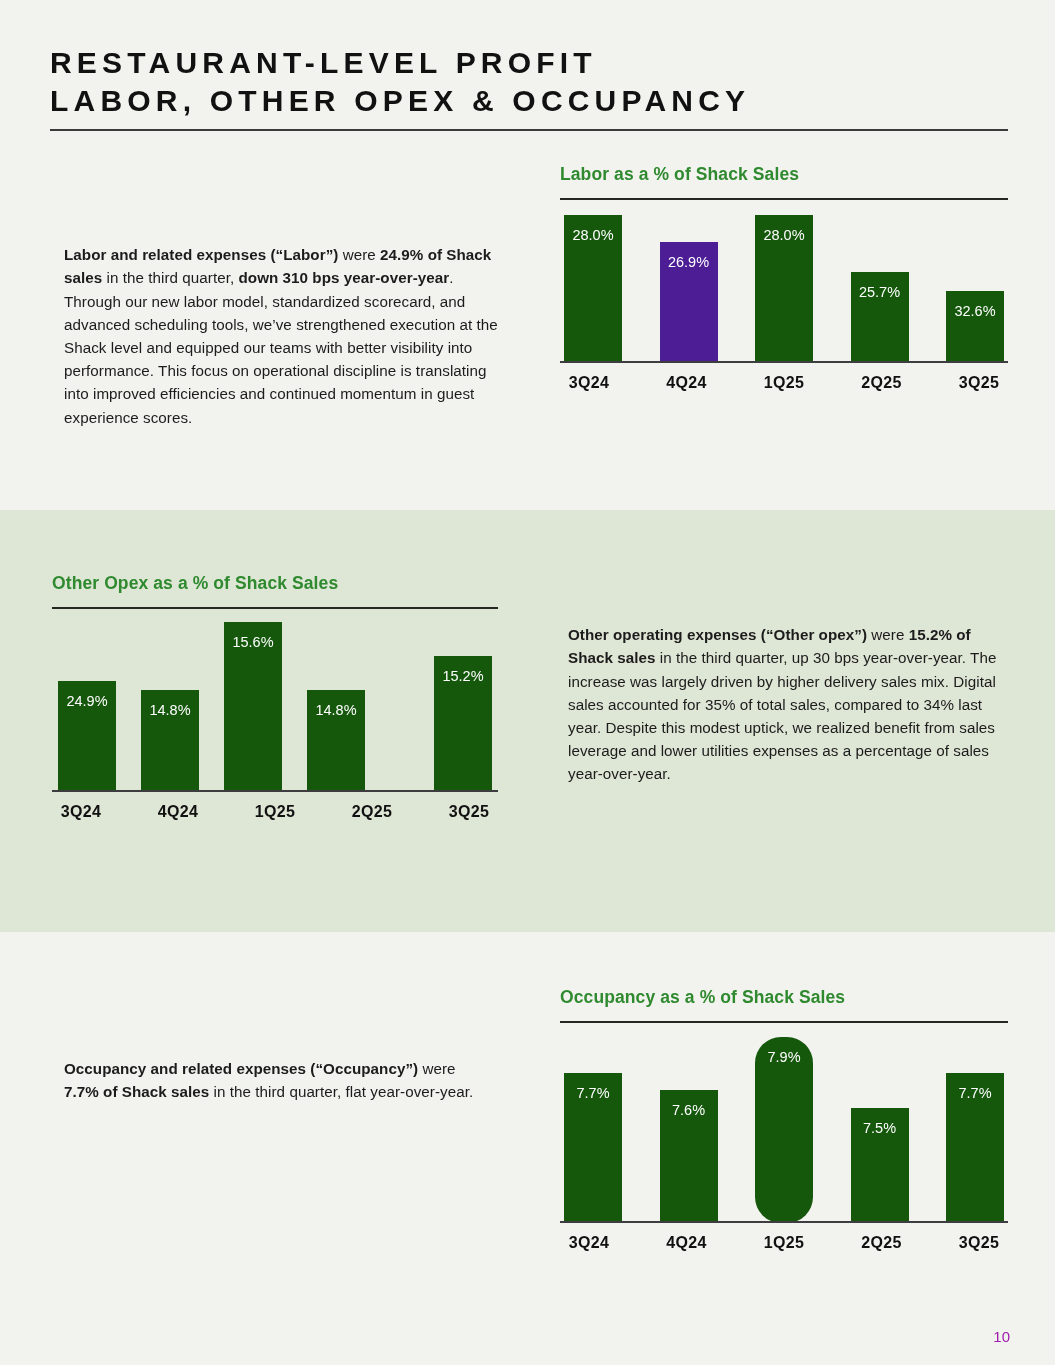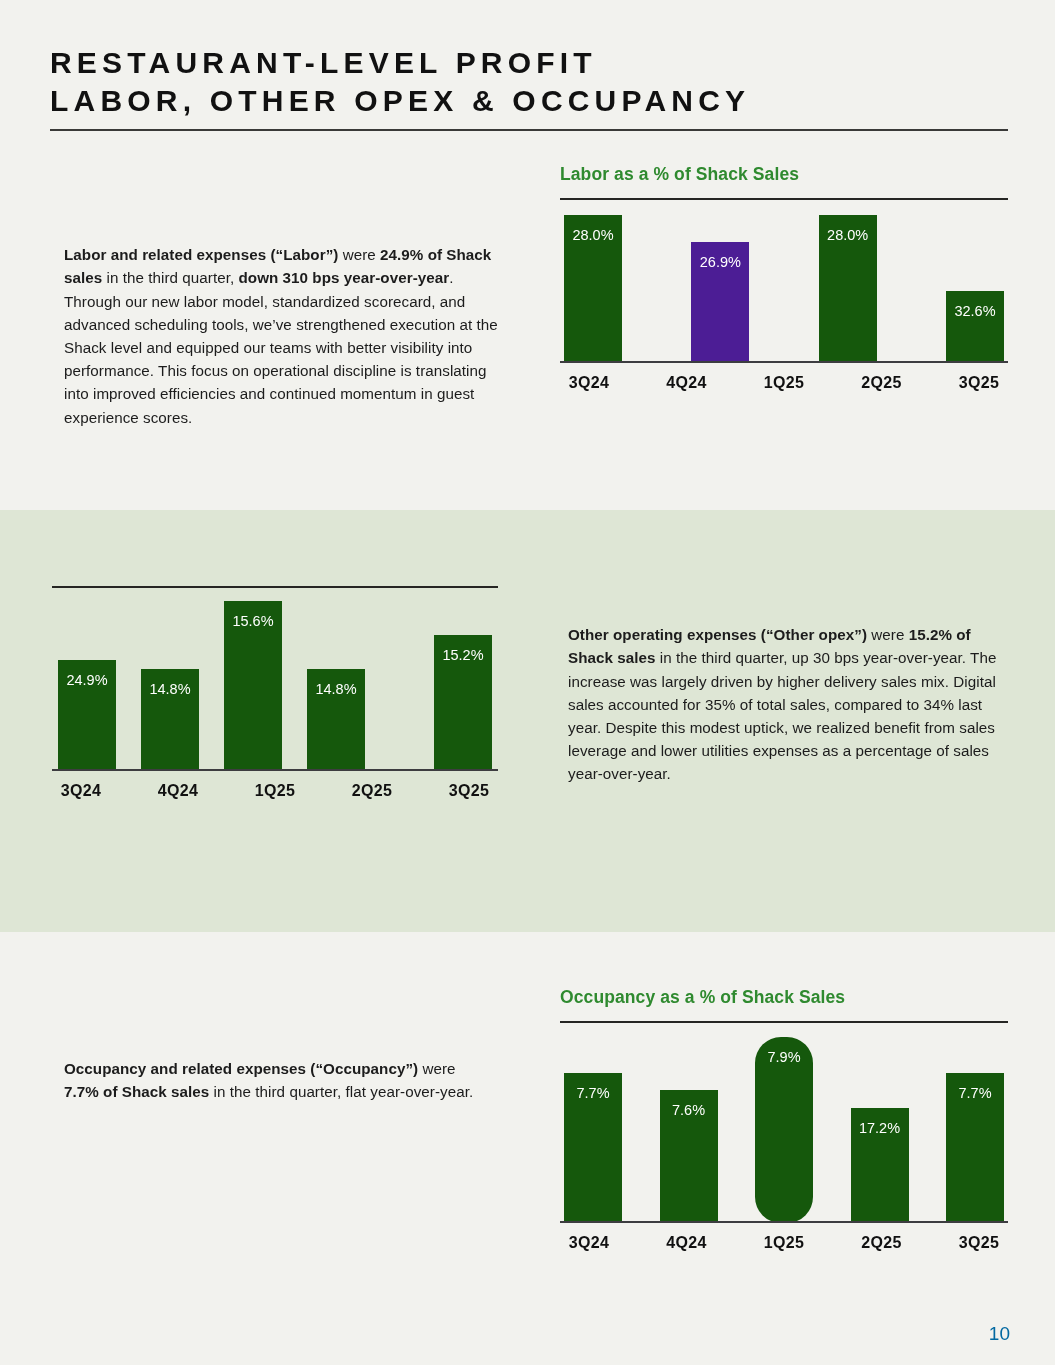--- a/index.html
+++ b/index.html
@@ -166,22 +166,22 @@
   
   #chart-occupancy { left: 560px; top: 987px; width: 448px; }
   #chart-occupancy .plot { height: 200px; }
   #chart-occupancy .bars { padding: 0 4px; }
 
   
   .page-number {
     position: absolute;
     right: 45px;
     bottom: 20px;
-    font-size: 19px;
-    color: #0369a1;
+    font-size: 15px;
+    color: #a21caf;
   }
 </style>
 </head>
 <body>
 
 <div class="band-green"></div>
 
 <div class="page-header">
   <div class="page-title">RESTAURANT-LEVEL PROFIT
 LABOR, OTHER OPEX &amp; OCCUPANCY</div>
@@ -203,40 +203,46 @@
           </div>
         </div>
         <div class="bar-slot">
           <div class="bar" style="background: #4c1d95; height: 74.2424%;">
             <span class="bar-value">26.9%</span>
           </div>
         </div>
         <div class="bar-slot">
           <div class="bar" style="background: rgb(21, 88, 12); height: 90.9091%;">
             <span class="bar-value">28.0%</span>
+          </div>
+        </div>
+        <div class="bar-slot">
+          <div class="bar" style="background: rgb(21, 88, 12); height: 56.0606%;">
+            <span class="bar-value">25.7%</span>
           </div>
         </div>
         <div class="bar-slot">
           <div class="bar" style="background: rgb(21, 88, 12); height: 43.9394%;">
             <span class="bar-value">32.6%</span>
           </div>
         </div>
       </div>
     <div class="axis-line"></div>
   </div>
   <div class="cat-labels">
       <div class="cat-label">3Q24</div>
       <div class="cat-label">4Q24</div>
       <div class="cat-label">1Q25</div>
       <div class="cat-label">2Q25</div>
       <div class="cat-label">3Q25</div>
     </div>
 </div>
 
 <div class="chart" id="chart-opex">
+  <div class="chart-title">Other Opex as a % of Shack Sales</div>
   <div class="chart-rule"></div>
   <div class="plot">
     <div class="bars">
         <div class="bar-slot">
           <div class="bar" style="background: rgb(21, 88, 12); height: 60.4651%;">
             <span class="bar-value">24.9%</span>
           </div>
         </div>
         <div class="bar-slot">
           <div class="bar" style="background: rgb(21, 88, 12); height: 55.814%;">
@@ -285,21 +291,21 @@
             <span class="bar-value">7.6%</span>
           </div>
         </div>
         <div class="bar-slot">
           <div class="bar" style="background: rgb(21, 88, 12); height: 92.9204%; border-radius: 26px;">
             <span class="bar-value">7.9%</span>
           </div>
         </div>
         <div class="bar-slot">
           <div class="bar" style="background: rgb(21, 88, 12); height: 57.5221%;">
-            <span class="bar-value">17.2%</span>
+            <span class="bar-value">7.5%</span>
           </div>
         </div>
         <div class="bar-slot">
           <div class="bar" style="background: rgb(21, 88, 12); height: 75.2212%;">
             <span class="bar-value">7.7%</span>
           </div>
         </div>
       </div>
     <div class="axis-line"></div>
   </div>

